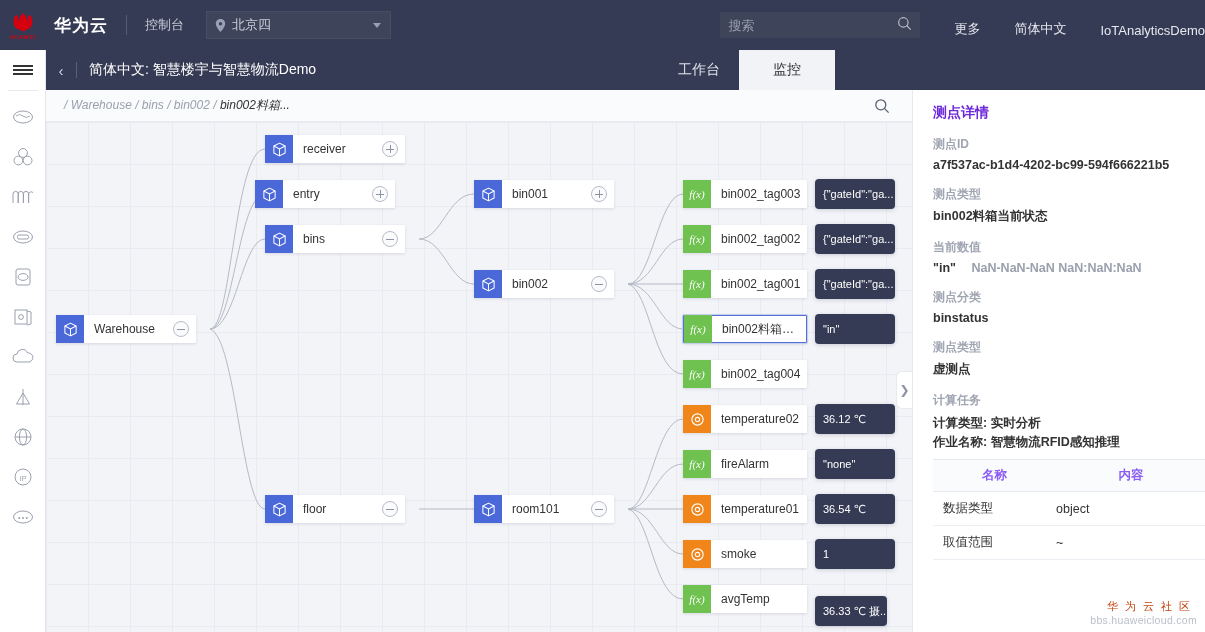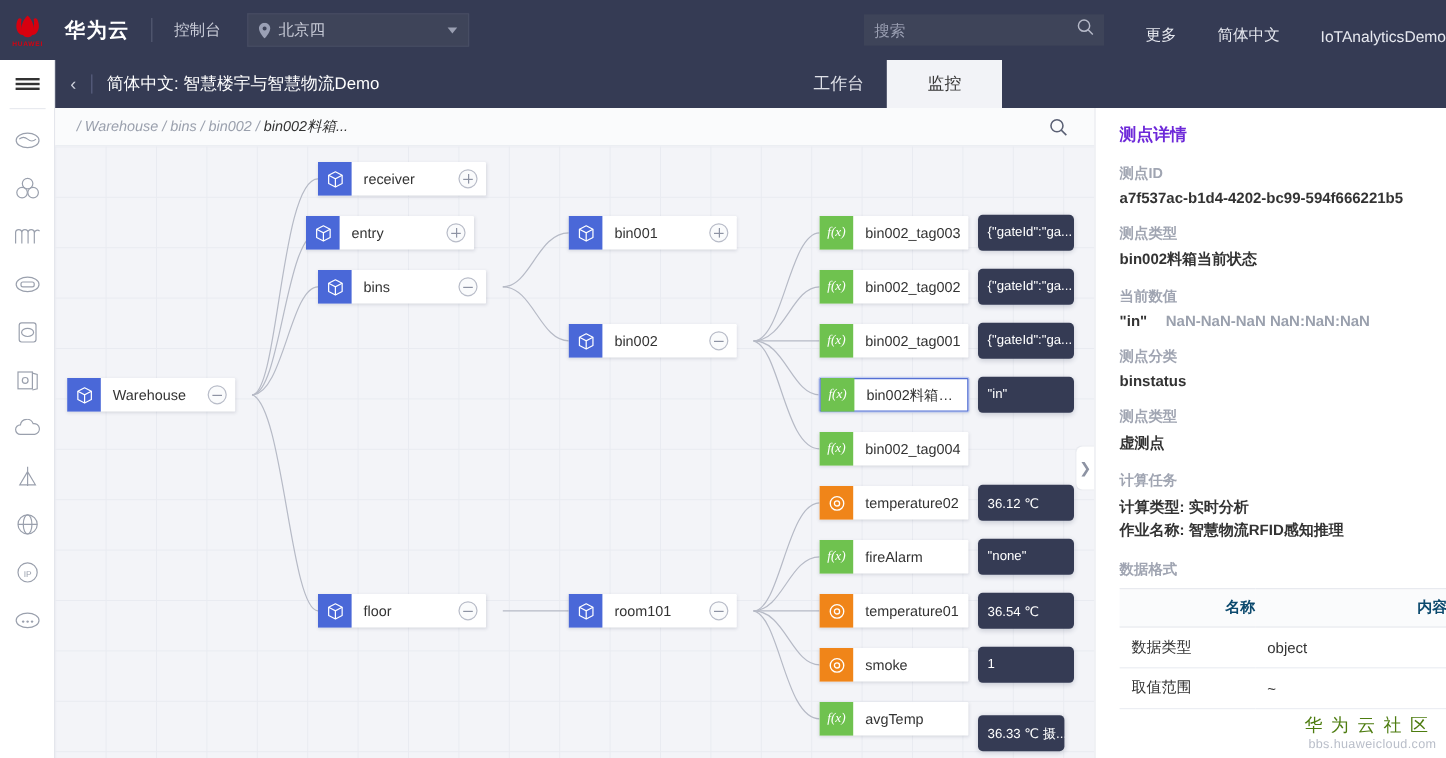--- a/index.html
+++ b/index.html
@@ -179,35 +179,35 @@
     color: #8d93a3; font-size: 12px;
   }
   .panel-title { font-size: 14px; font-weight: bold; color: #6d28d9; margin: 14px 0 0 20px; }
   .fgroup { margin: 14px 0 0 20px; font-weight: bold; }
   .flabel { font-size: 12px; color: #a0a5b2; margin-bottom: 5px; }
   .fvalue { font-size: 12.5px; color: #333; }
   .fvalue .dim { color: #9aa0ad; margin-left: 12px; }
   .fline { font-size: 12.5px; color: #333; line-height: 19px; }
   table.fmt { width: 273px; margin: 7px 0 0 20px; border-collapse: collapse; }
   table.fmt th {
-    text-align: right; font-size: 12.5px; color: #0c4a6e; font-weight: bold;
+    text-align: center; font-size: 12.5px; color: #8b5cf6; font-weight: bold;
     padding: 7px 0 7px 10px; background: #fafbfc;
     border-bottom: 1px solid #e8eaef; border-top: 1px solid #e8eaef; margin-top: 37px;
   }
   table.fmt td {
     font-size: 12.5px; color: #333; padding: 8px 0 8px 10px;
     border-bottom: 1px solid #eceef3;
   }
   table.fmt th:first-child, table.fmt td:first-child { width: 113px; }
   .watermark {
     position: absolute; right: 8px; bottom: 6px; text-align: right;
     pointer-events: none;
   }
   .watermark .wm1 {
-    font-size: 15px; color: #4d7c0f; letter-spacing: 7px; white-space: nowrap;
+    font-size: 11px; color: #c2410c; letter-spacing: 7px; white-space: nowrap;
   }
   .watermark .wm2 { font-size: 10.5px; color: #b9bec9; letter-spacing: .3px; }
 </style>
 </head>
 <body>
 
 <div id="root">
 
   <div class="topbar">
     <div class="hw-logo">
@@ -589,23 +589,20 @@
       <div class="flabel">测点类型</div>
       <div class="fvalue">虚测点</div>
     </div>
 
     <div class="fgroup">
       <div class="flabel">计算任务</div>
       <div class="fline">计算类型: 实时分析</div>
       <div class="fline">作业名称: 智慧物流RFID感知推理</div>
     </div>
 
-    <div class="fgroup">
-      <div class="flabel">数据格式</div>
-    </div>
 
     <table class="fmt">
       <thead>
         <tr>
           <th>名称</th>
           <th>内容</th>
         </tr>
       </thead>
       <tbody id="fmt-body">
           <tr>

